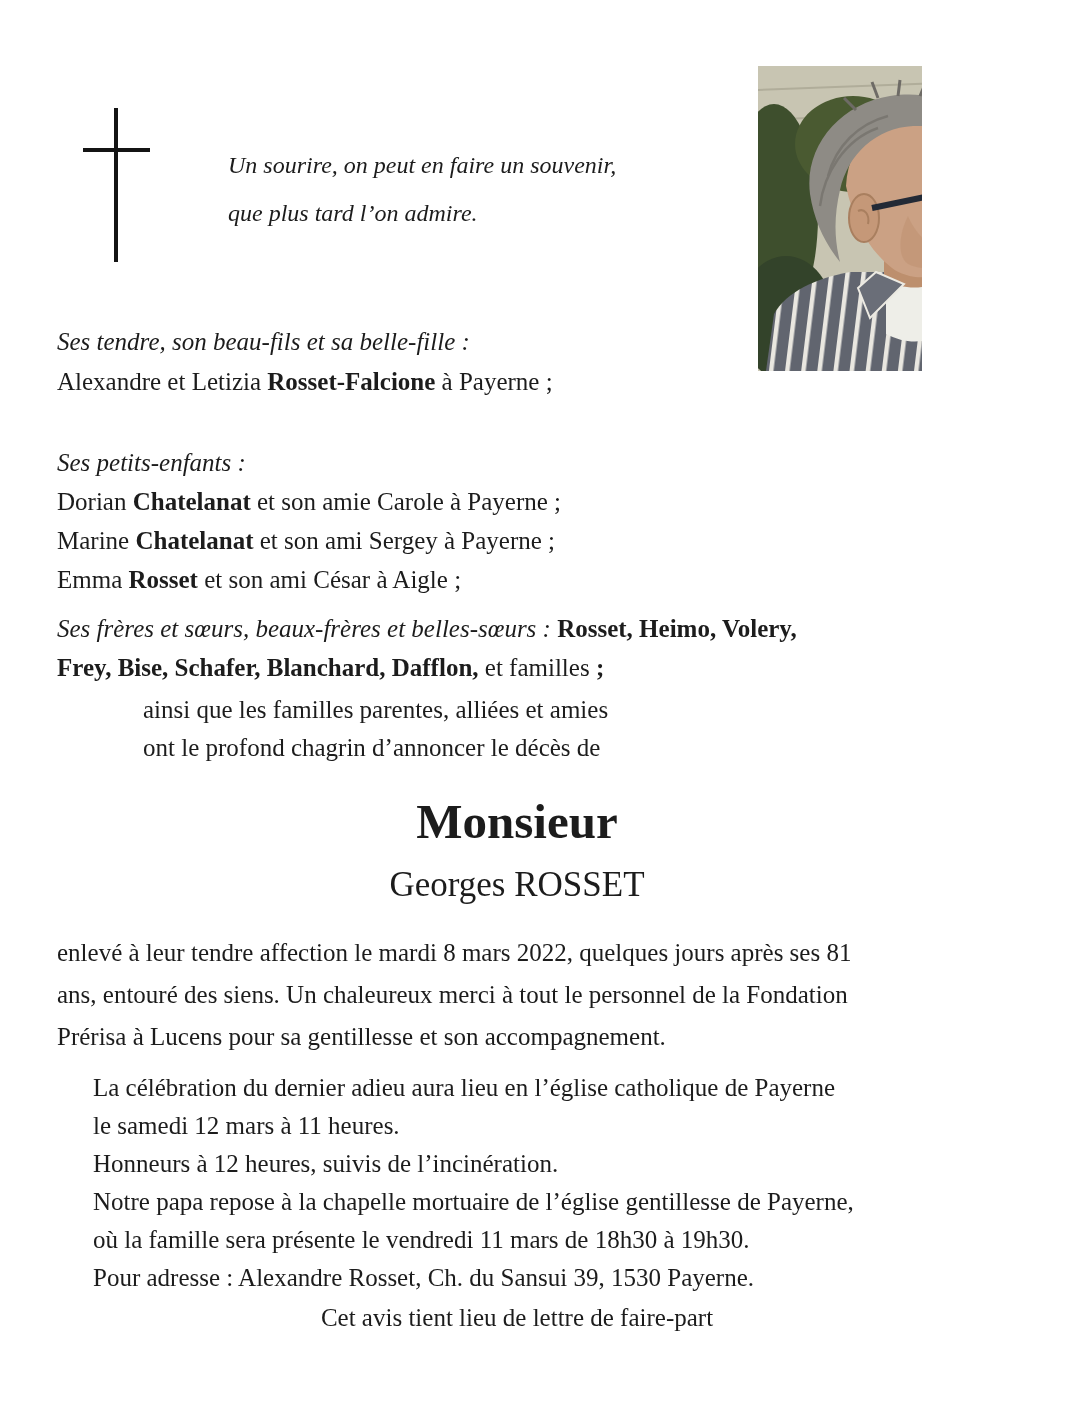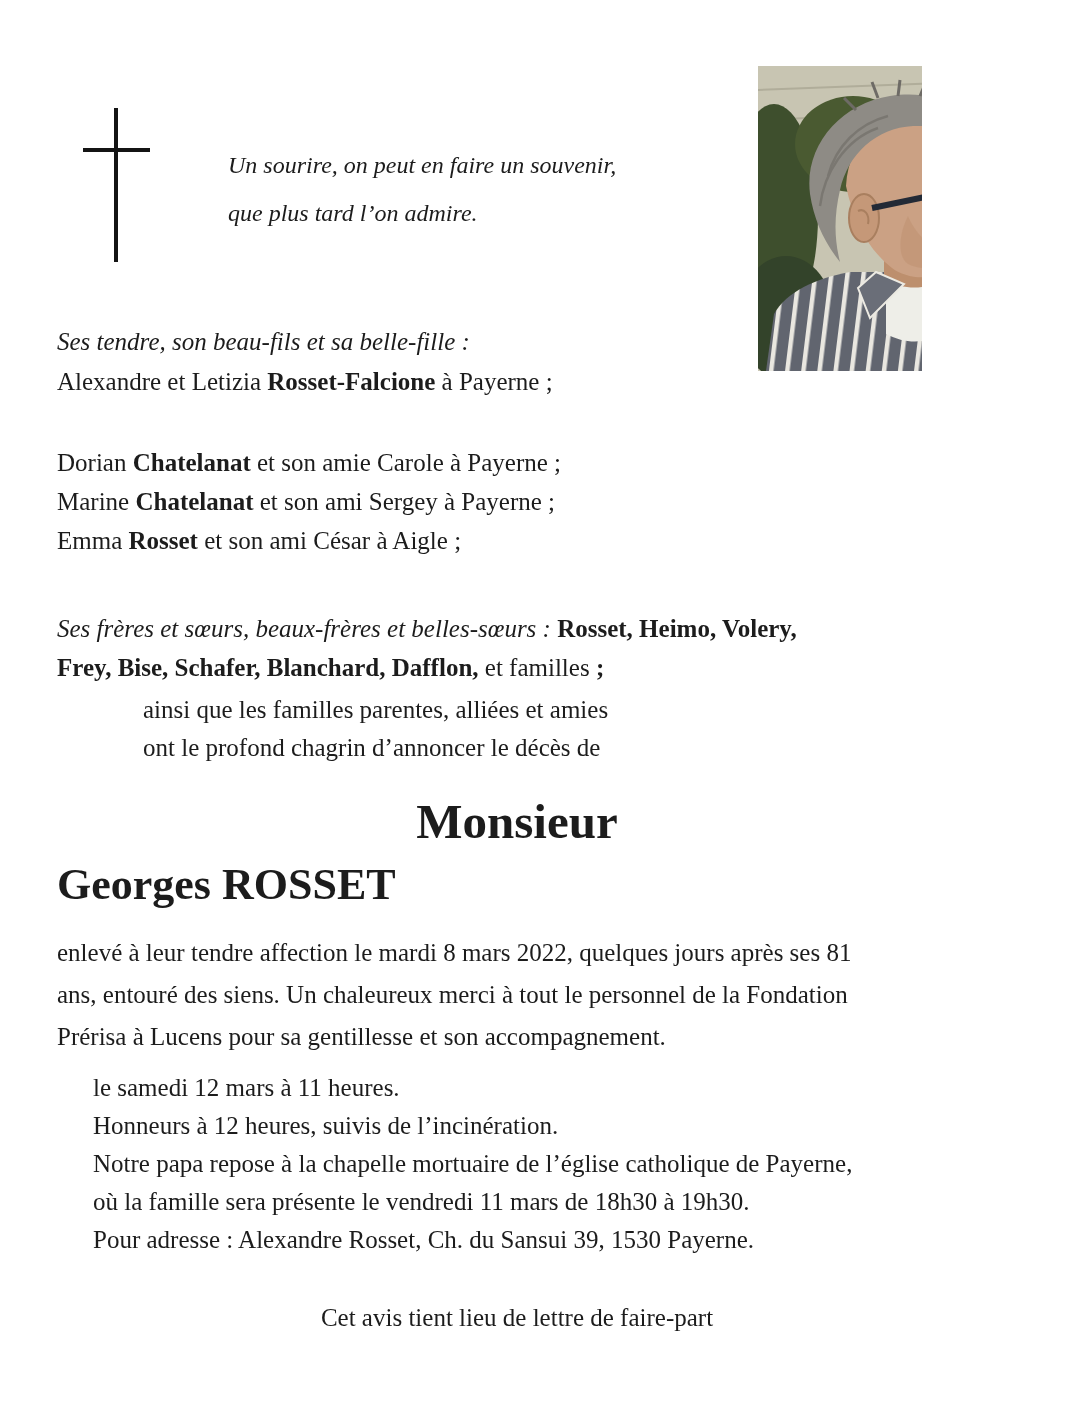--- a/index.html
+++ b/index.html
@@ -23,21 +23,21 @@
   .cross .v{position:absolute;left:34px;top:8px;width:4px;height:154px;background:#141414;}
   .cross .h{position:absolute;left:3px;top:48px;width:67px;height:4px;background:#141414;}
   
   .photo{left:758px;top:66px;width:264px;height:305px;}
   
   .blockA{left:57px;top:322px;line-height:40px;}
   .blockB{left:57px;top:443px;line-height:39px;}
   .blockC{left:57px;top:609px;line-height:39px;}
   .blockD{left:143px;top:691px;line-height:38px;}
   .salutation{left:57px;top:800px;width:920px;text-align:center;font-size:49px;font-weight:bold;line-height:44px;}
-  .deceased-name{left:57px;top:862px;width:920px;text-align:left;font-size:44px;font-weight:bold;line-height:46px;}
+  .deceased-name{left:57px;top:862px;width:920px;text-align:center;font-size:35px;font-weight:normal;line-height:46px;}
   .blockE{left:57px;top:932px;line-height:42px;}
   .blockF{left:93px;top:1069px;line-height:38px;}
   .footer-notice{left:57px;top:1303px;width:920px;text-align:center;line-height:30px;}
 </style>
 </head>
 <body>
 
 <div class="page">
 
   <div class="abs cross">
@@ -124,20 +124,21 @@
     <path d="M186,184 C196,192 210,192 220,184 C218,196 206,202 196,200 C190,198 186,192 186,184 Z" fill="#f6f3ee" stroke="#9c6b4a" stroke-width="2"></path>
     <path d="M176,204 C186,208 198,206 206,200" stroke="#b08156" stroke-width="2" fill="none"></path>
   </svg>
 
   <div class="abs body-text blockA">
     <div class="line it">Ses tendre, son beau-fils et sa belle-fille :</div>
     <div class="line"><span>Alexandre et Letizia </span><b>Rosset-Falcione</b><span> à Payerne ;</span></div>
   </div>
 
   <div class="abs body-text blockB">
+    <div class="line it">Ses petits-enfants :</div>
     <div class="line"><span>Dorian </span><b>Chatelanat</b><span> et son amie Carole à Payerne ;</span></div>
     <div class="line"><span>Marine </span><b>Chatelanat</b><span> et son ami Sergey à Payerne ;</span></div>
     <div class="line"><span>Emma </span><b>Rosset</b><span> et son ami César à Aigle ;</span></div>
   </div>
 
   <div class="abs body-text blockC">
     <div class="line"><span class="it">Ses frères et sœurs, beaux-frères et belles-sœurs : </span><b>Rosset, Heimo, Volery,</b></div>
     <div class="line"><b>Frey, Bise, Schafer, Blanchard, Dafflon,</b><span> et familles </span><b>;</b></div>
   </div>
 
@@ -149,22 +150,23 @@
   <div class="abs salutation">Monsieur</div>
   <div class="abs deceased-name">Georges ROSSET</div>
 
   <div class="abs body-text blockE">
     <div class="line">enlevé à leur tendre affection le mardi 8 mars 2022, quelques jours après ses 81</div>
     <div class="line">ans, entouré des siens. Un chaleureux merci à tout le personnel de la Fondation</div>
     <div class="line">Prérisa à Lucens pour sa gentillesse et son accompagnement.</div>
   </div>
 
   <div class="abs body-text blockF">
+    <div class="line">La célébration du dernier adieu aura lieu en l’église catholique de Payerne</div>
     <div class="line">le samedi 12 mars à 11 heures.</div>
     <div class="line">Honneurs à 12 heures, suivis de l’incinération.</div>
-    <div class="line">Notre papa repose à la chapelle mortuaire de l’église catholique de Payerne,</div>
+    <div class="line">Notre papa repose à la chapelle mortuaire de l’église gentillesse de Payerne,</div>
     <div class="line">où la famille sera présente le vendredi 11 mars de 18h30 à 19h30.</div>
     <div class="line">Pour adresse : Alexandre Rosset, Ch. du Sansui 39, 1530 Payerne.</div>
   </div>
 
   <div class="abs body-text footer-notice">Cet avis tient lieu de lettre de faire-part</div>
 
 </div>
 
 </body></html>

